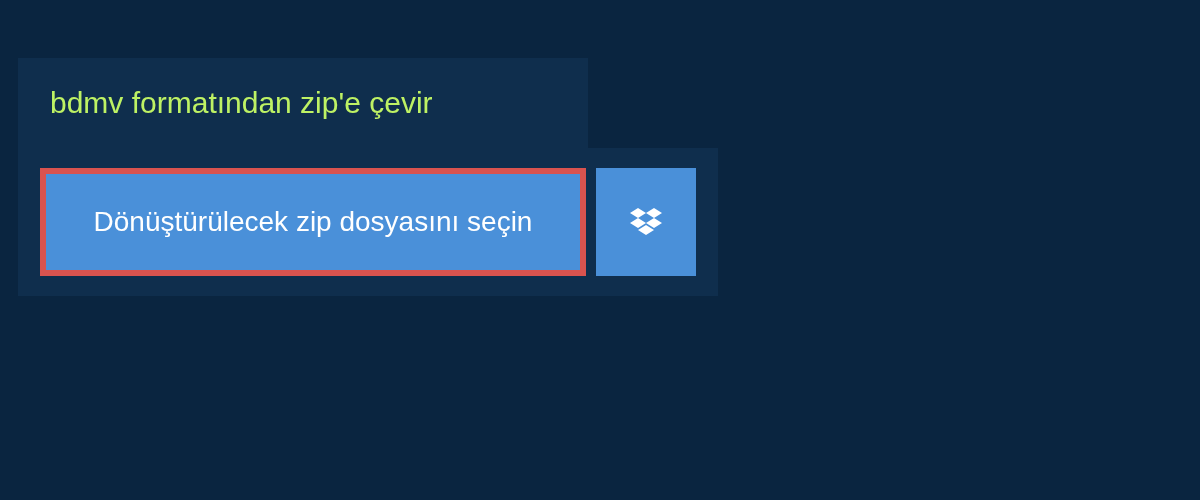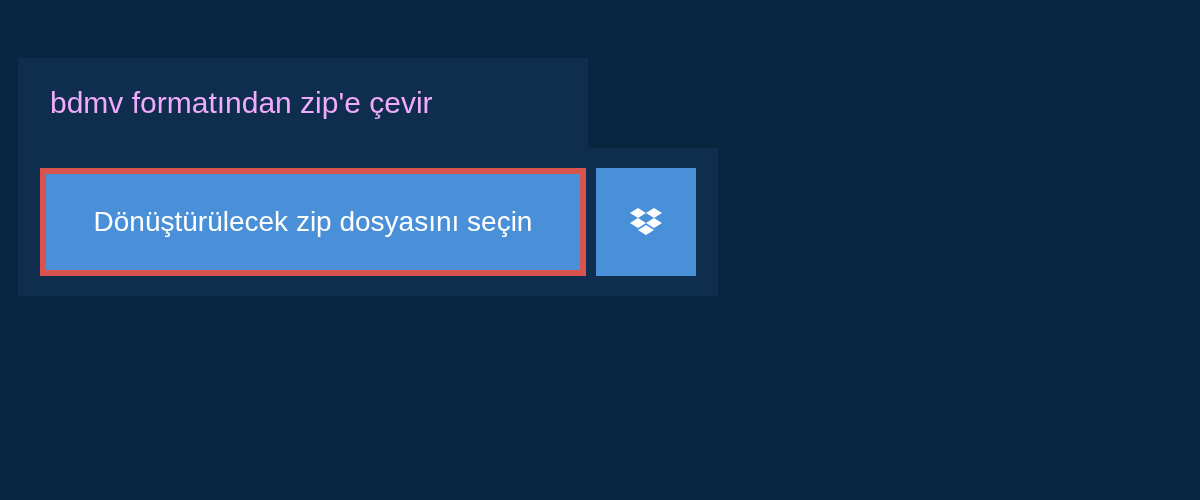--- a/index.html
+++ b/index.html
@@ -15,21 +15,21 @@
       font-family: -apple-system, BlinkMacSystemFont, 'Segoe UI', Arial, sans-serif;
       overflow: hidden;
     }
     
     .container {
       padding: 0;
     }
     
     .header-tab {
       background-color: #0f2e4d;
-      color: #f0abfc;
+      color: #bef264;
       font-size: 30px;
       font-weight: 400;
       padding: 28px 32px;
       display: inline-block;
       margin-top: 58px;
       margin-left: 18px;
       width: 570px;
     }
     
     .upload-section {

